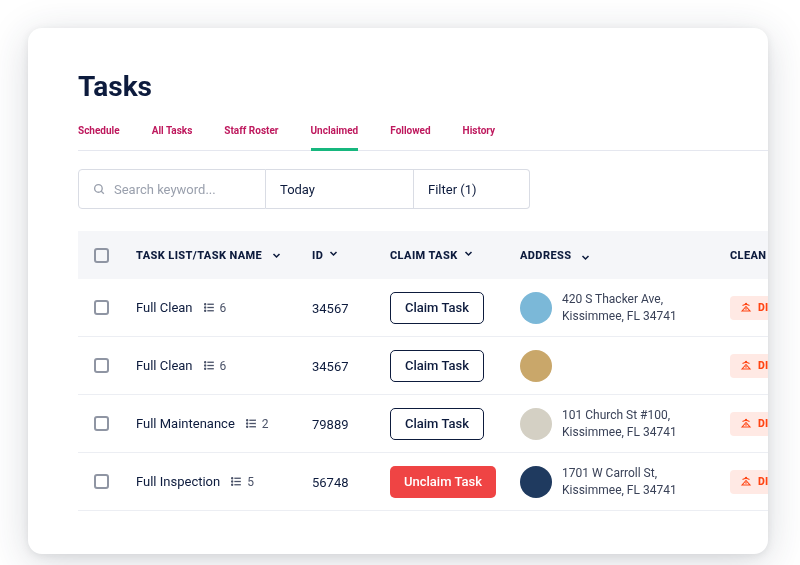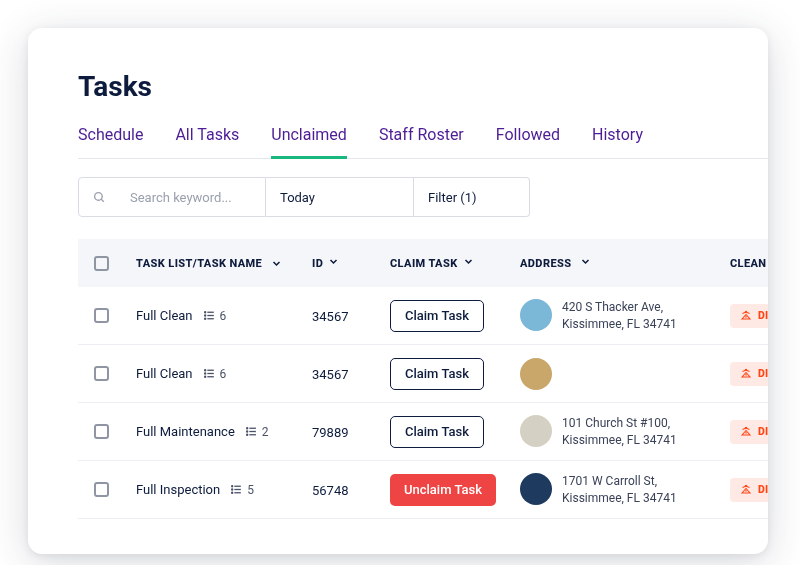--- a/index.html
+++ b/index.html
@@ -1,39 +1,39 @@
 <!DOCTYPE html>
 <html><head>
 <meta charset="utf-8">
 <style>
 *{box-sizing:border-box;margin:0;padding:0;font-family:-apple-system,BlinkMacSystemFont,"Segoe UI",Roboto,sans-serif}
 body{background:#fff;padding:28px}
 .card{background:#fff;border-radius:14px;box-shadow:0 8px 40px rgba(40,50,70,.18),0 2px 8px rgba(0,0,0,.08);padding:42px 0 0 50px;width:740px;height:526px;overflow:hidden;position:relative}
 .title{font-size:28px;font-weight:700;color:#0d1b3d;margin-bottom:22px}
 .tabs{display:flex;gap:32px;border-bottom:1px solid #e5e7ef;margin-bottom:18px}
-.tab{font-size:16px;font-weight:400;color:#4c1d95;padding:0 0 14px 0;cursor:pointer;position:relative}
+.tab{font-size:10px;font-weight:700;color:#be185d;padding:0 0 14px 0;cursor:pointer;position:relative}
 .tab.active::after{content:"";position:absolute;left:0;right:0;bottom:-1px;height:3px;background:#17b77e}
 .filters{display:flex;margin-bottom:22px}
 .filter-box{border:1px solid #d9dce4;height:40px;display:flex;align-items:center;padding:0 14px;font-size:13px;color:#9aa0ad}
-.filter-box.search{width:188px;border-radius:4px 0 0 4px;gap:24px}
+.filter-box.search{width:188px;border-radius:4px 0 0 4px;gap:8px}
 .filter-box.today{width:148px;border-left:none;color:#0d1b3d}
 .filter-box.flt{width:116px;border-left:none;border-radius:0 4px 4px 0;color:#0d1b3d}
 .search-ico{width:13px;height:13px}
 .table{width:960px}
 .thead,.row{display:flex;align-items:center}
 .thead{background:#f5f6f9;height:48px;padding-left:16px}
 .th{font-size:11px;font-weight:800;letter-spacing:.4px;color:#0d1b3d;display:flex;align-items:flex-start;gap:6px;text-transform:uppercase}
 .chev{width:9px;height:9px;flex-shrink:0}
 .row{height:58px;border-bottom:1px solid #eceef3;padding-left:16px}
 .cb{width:15px;height:15px;border:2px solid #8f95a3;border-radius:3px;flex-shrink:0}
 .c-cb{width:42px}
 .c-name{width:176px;display:flex;align-items:center;gap:10px}
 .c-id{width:78px}
 .c-claim{width:130px}
-.c-addr{width:210px;display:flex;align-items:flex-start;gap:10px}
+.c-addr{width:210px;display:flex;align-items:flex-end;gap:10px}
 .c-clean{width:116px}
 .name-txt{font-size:13px;color:#0d1b3d}
 .pill-mini{display:inline-flex;align-items:center;gap:4px;font-size:12px;color:#4a5268}
 .id-txt{font-size:13px;color:#0d1b3d}
 .btn{display:inline-flex;align-items:center;justify-content:center;height:32px;padding:0 14px;border-radius:5px;font-size:13px;font-weight:500;cursor:pointer}
 .btn.outline{border:1.5px solid #0d1b3d;color:#0d1b3d;background:#fff}
 .btn.danger{background:#ef4444;color:#fff;border:none}
 .avatar{width:32px;height:32px;border-radius:50%;flex-shrink:0}
 .addr-txt{font-size:12px;color:#3a4258;line-height:1.35}
 .status{display:inline-flex;align-items:center;gap:6px;height:24px;padding:0 10px;border-radius:4px;font-size:10.5px;font-weight:800;letter-spacing:.3px}
@@ -43,22 +43,22 @@
 </style>
 </head>
 <body>
 
 <div class="card">
   <div class="title">Tasks</div>
 
   <div class="tabs" id="tabs">
       <div class="tab">Schedule</div>
       <div class="tab">All Tasks</div>
+      <div class="tab">Staff Roster</div>
       <div class="tab active">Unclaimed</div>
-      <div class="tab">Staff Roster</div>
       <div class="tab">Followed</div>
       <div class="tab">History</div>
     </div>
 
   <div class="filters">
     <div class="filter-box search">
       <svg class="search-ico" viewBox="0 0 24 24" fill="none" stroke="#9aa0ad" stroke-width="2.5">
           <circle cx="10" cy="10" r="7"></circle>
           <line x1="20" y1="20" x2="15" y2="15"></line>
         </svg>

